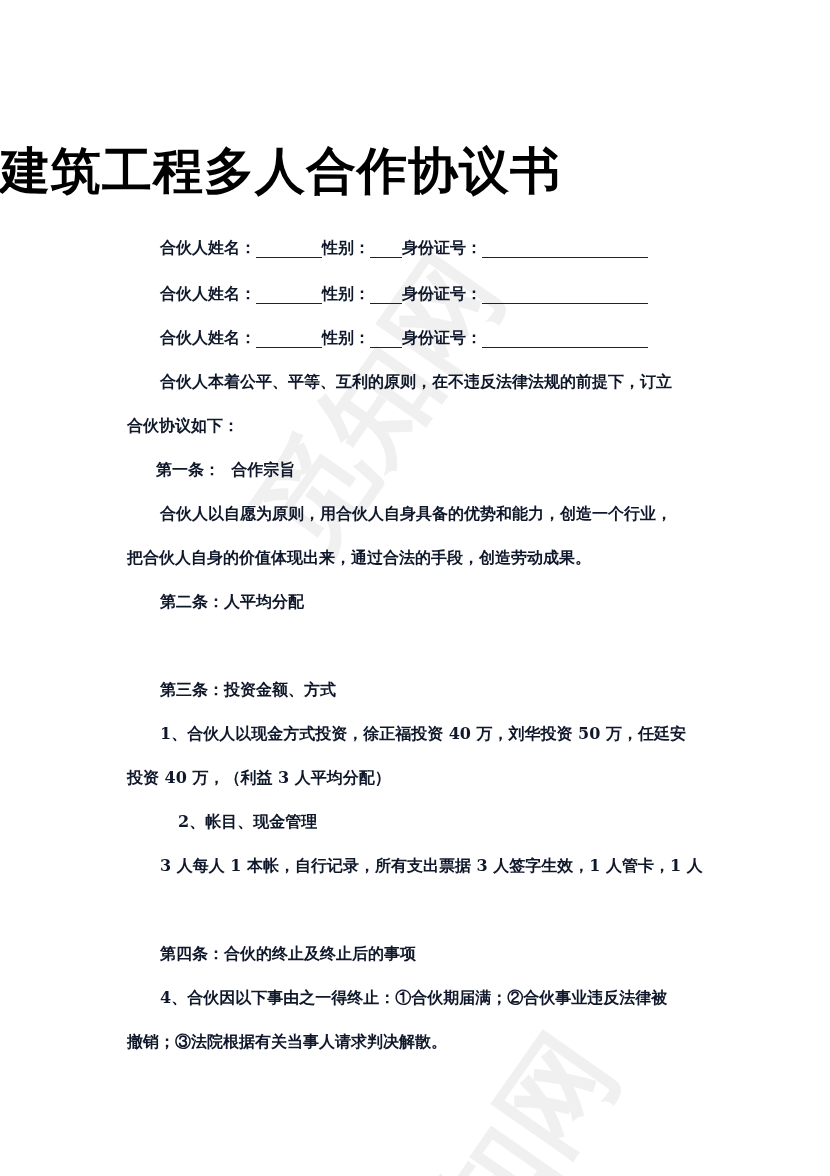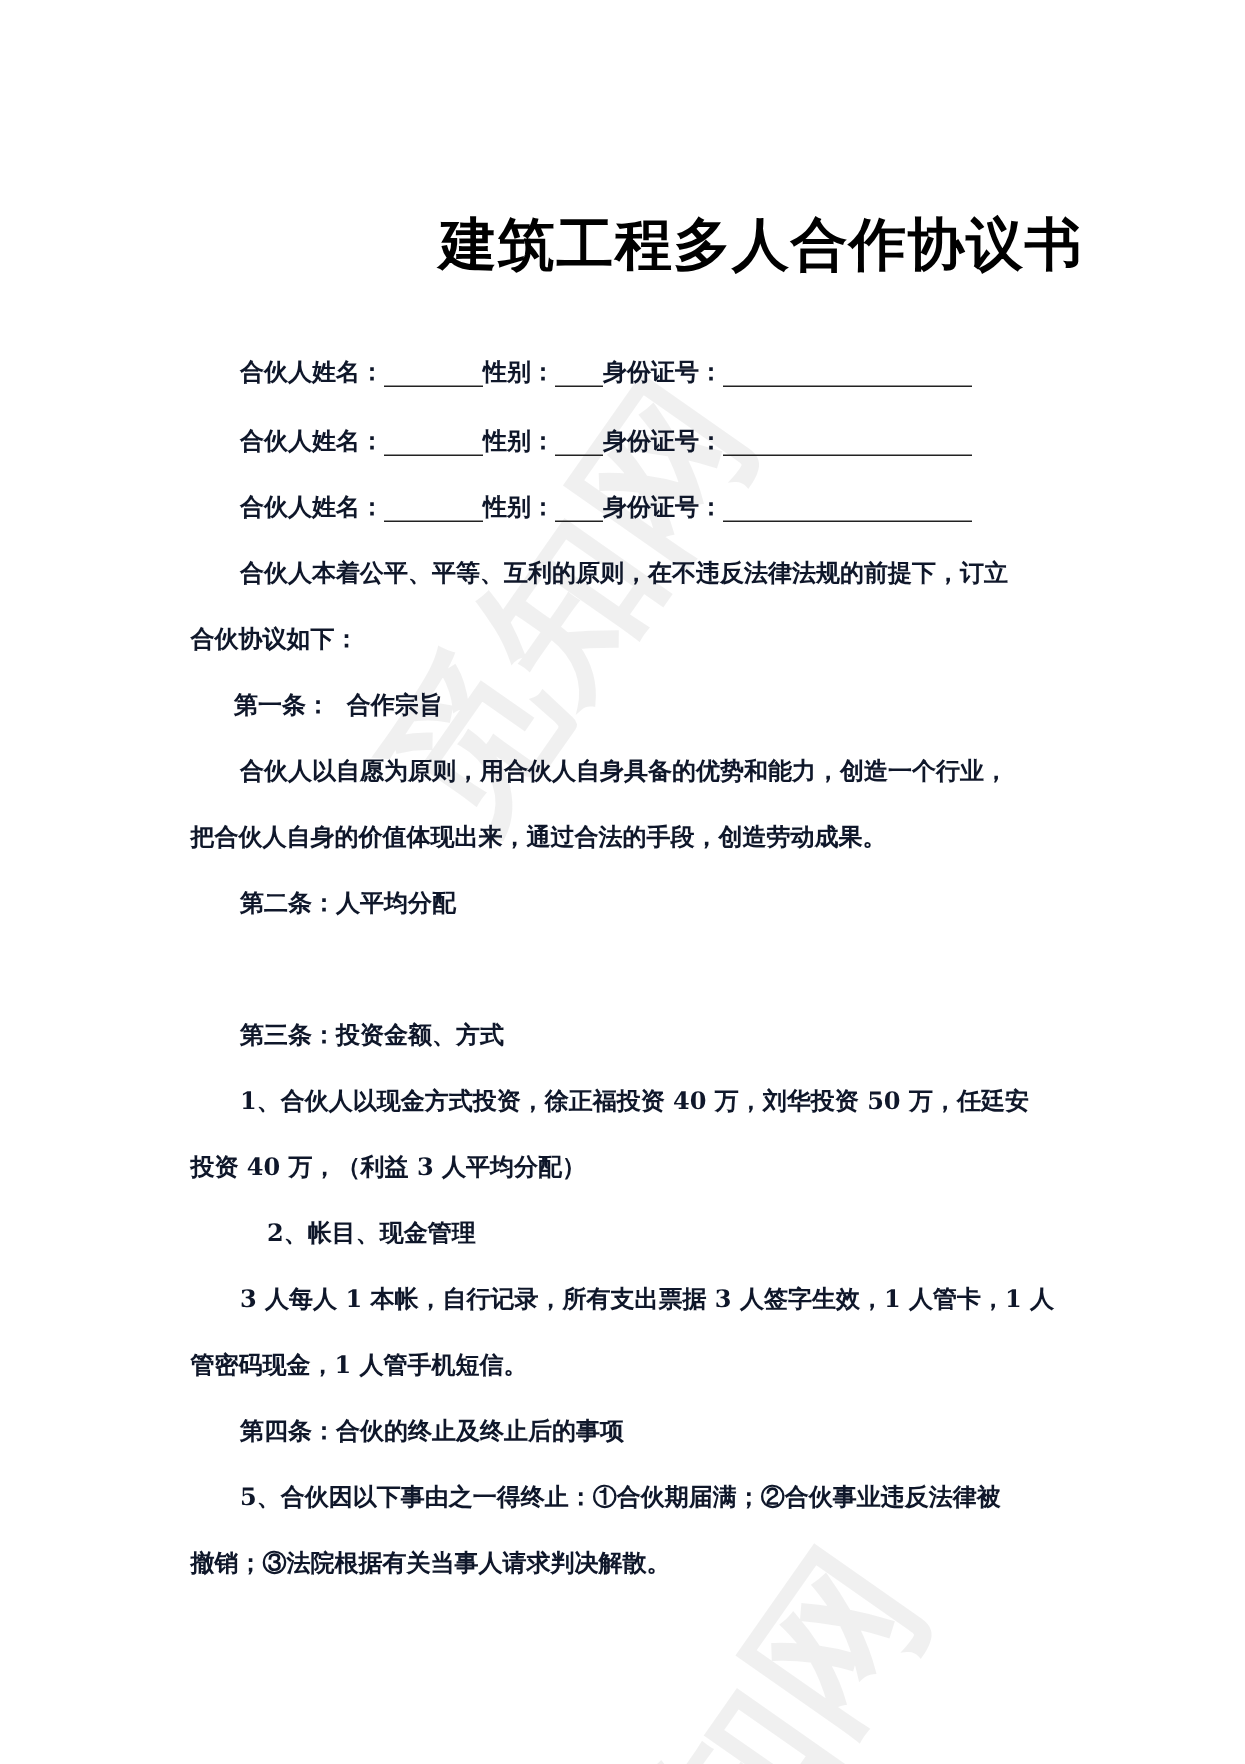--- a/index.html
+++ b/index.html
@@ -1,20 +1,20 @@
 <!DOCTYPE html>
 <html><head>
 <meta charset="utf-8">
 <style>
   html, body { margin: 0; padding: 0; background: #ffffff; }
   body { width: 830px; height: 1176px; position: relative; overflow: hidden;
          font-family: "DejaVu Serif", "Liberation Serif", serif; color: #111; }
   .page { position: absolute; left: 0; top: 0; width: 830px; height: 1176px; background: #fff; }
-  .title { position: absolute; left: 0; width: 722px; top: 138px; text-align: right;
-           font-family: "DejaVu Sans", "Liberation Sans", sans-serif; font-size: 38px;
+  .title { position: absolute; left: 0; width: 722px; top: 138px; text-align: left;
+           font-family: "DejaVu Sans", "Liberation Sans", sans-serif; font-size: 50px;
            font-weight: bold; letter-spacing: 1px; color: #000; }
   .line { position: absolute; font-size: 16px; line-height: 20px; white-space: nowrap; color: #0f172a; font-weight: bold; }
   .blank { display: inline-block; border-bottom: 1.3px solid #222; height: 16px; vertical-align: bottom; }
   .watermark { position: absolute; font-family: "DejaVu Sans", sans-serif; font-weight: bold;
                color: rgba(0,0,0,0.06); font-size: 110px; white-space: nowrap; pointer-events: none; }
 </style>
 </head>
 <body>
 
 <div class="page">
@@ -41,19 +41,18 @@
   <div class="line" style="left:127px; top:548px;">把合伙人自身的价值体现出来，通过合法的手段，创造劳动成果。</div>
   <div class="line" style="left:160px; top:504px;">合伙人以自愿为原则，用合伙人自身具备的优势和能力，创造一个行业，</div>
 
   <div class="line" style="left:160px; top:592px;">第二条：人平均分配</div>
 
   <div class="line" style="left:160px; top:680px;">第三条：投资金额、方式</div>
   <div class="line" style="left:160px; top:724px;">1、合伙人以现金方式投资，徐正福投资 40 万，刘华投资 50 万，任廷安</div>
   <div class="line" style="left:127px; top:768px;">投资 40 万，（利益 3 人平均分配）</div>
   <div class="line" style="left:160px; top:812px;margin-left:18px;">2、帐目、现金管理</div>
   <div class="line" style="left:160px; top:856px;text-align:right;">3 人每人 1 本帐，自行记录，所有支出票据 3 人签字生效，1 人管卡，1 人</div>
-  <div class="line" style="left:127px; top:900px;">管密码现金，1 人管手机短信。</div>
 
   <div class="line" style="left:160px; top:944px;">第四条：合伙的终止及终止后的事项</div>
-  <div class="line" style="left:160px; top:988px;">5、合伙因以下事由之一得终止：①合伙期届满；②合伙事业违反法律被</div>
+  <div class="line" style="left:160px; top:988px;">4、合伙因以下事由之一得终止：①合伙期届满；②合伙事业违反法律被</div>
   <div class="line" style="left:127px; top:1032px;">撤销；③法院根据有关当事人请求判决解散。</div>
 
 </div>
 
 </body></html>

